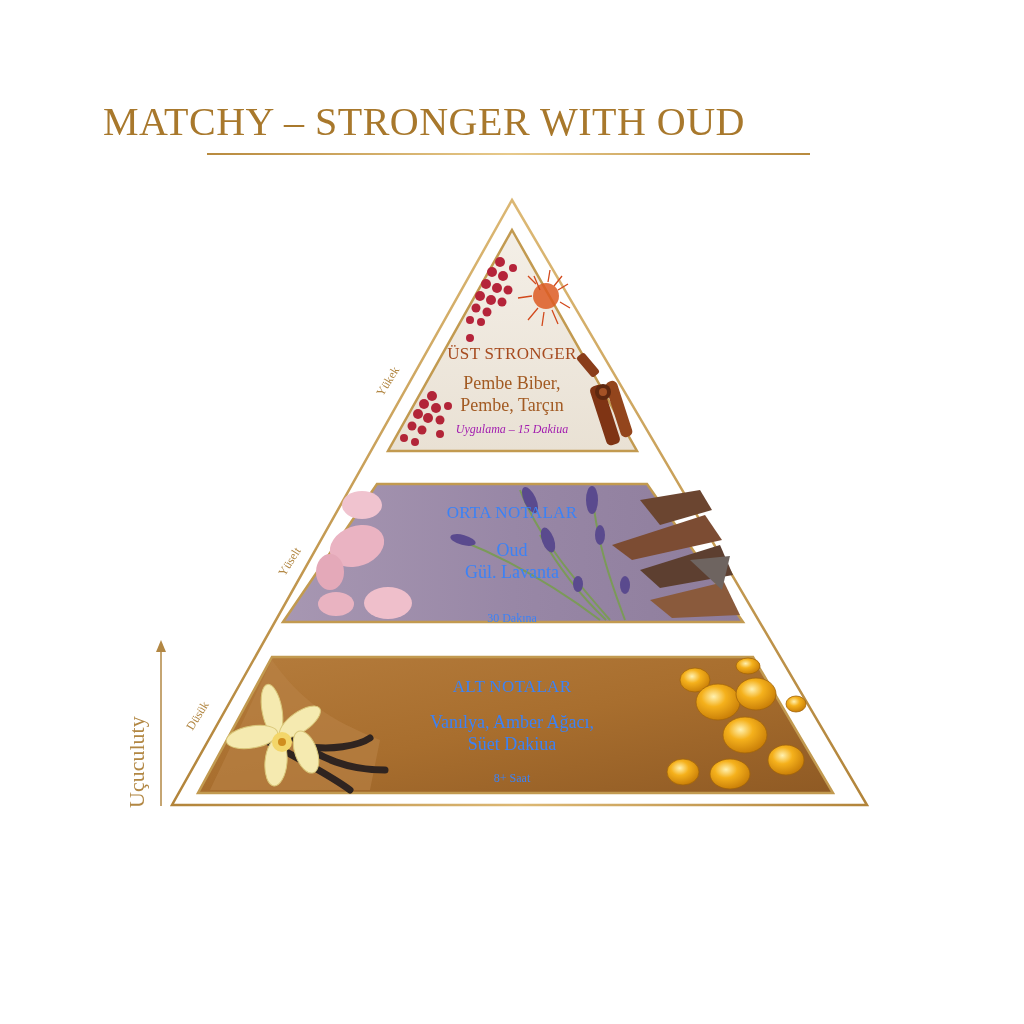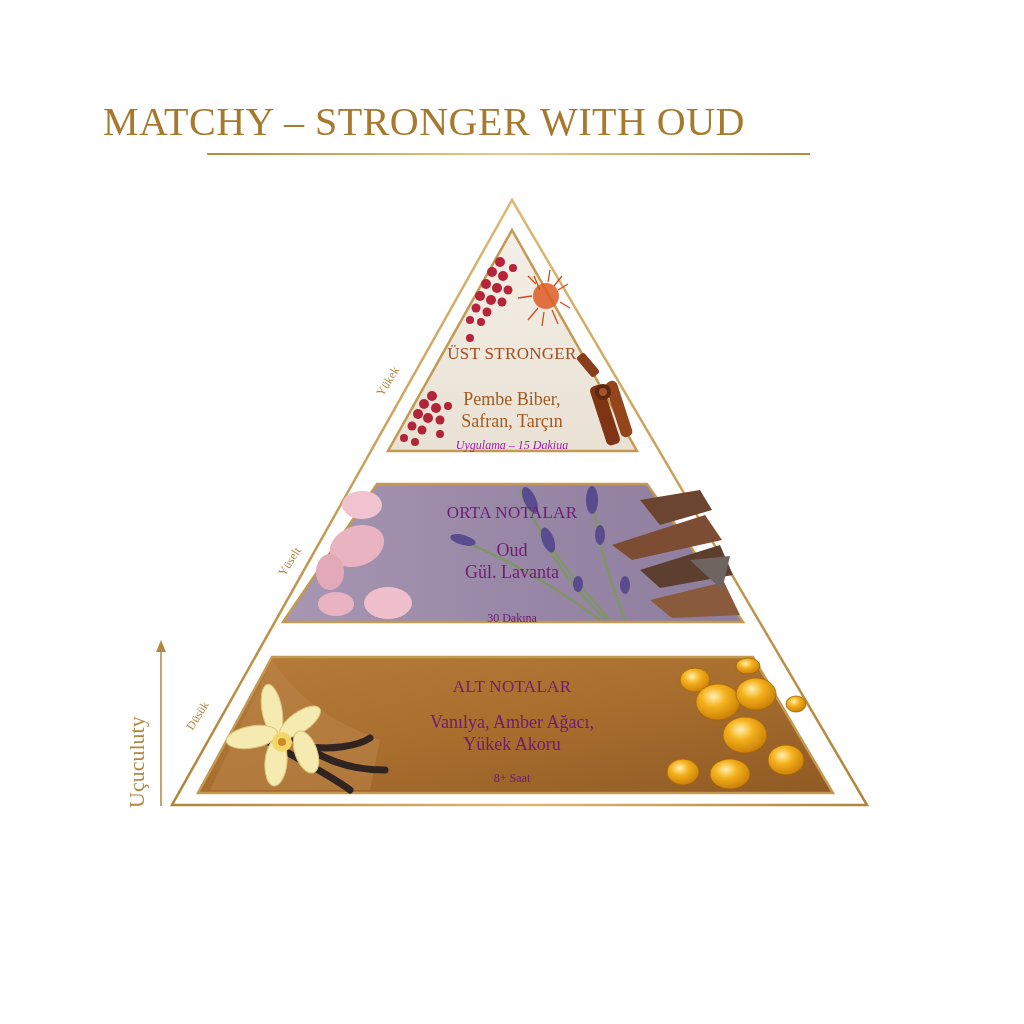--- a/index.html
+++ b/index.html
@@ -12,21 +12,21 @@
   .title-rule { position:absolute; left:207px; top:153px; width:603px; height:2px;
     background:linear-gradient(90deg,#b88a3e,#e7c98a 50%,#b88a3e); }
   svg.pyr { position:absolute; left:0; top:0; }
   .tier-text { position:absolute; text-align:center; font-family:"Liberation Serif", serif; }
   .tier-head { font-size:17px; letter-spacing:0.3px; }
   .tier-notes { font-size:18px; line-height:22px; margin-top:10px; }
   .tier-time { font-size:12px; margin-top:8px; }
   .top-t { color:#a25a22; }
   .top-t .tier-head { font-size:17px; color:#a64a1e; }
   .top-t .tier-time { color:#a21caf;font-style:italic; }
-  .mid-t, .bot-t { color:#701a75; }
+  .mid-t, .bot-t { color:#3b82f6; }
   .side-label { position:absolute; font-family:"Liberation Serif", serif; color:#b28743; font-size:12px; transform-origin:left bottom; }
   .axis-label { position:absolute; font-family:"Liberation Serif", serif; color:#b28743; font-size:22px;
     transform:rotate(-90deg); transform-origin:left top; }
 </style>
 </head>
 <body>
 
 <div class="title">MATCHY – STRONGER WITH OUD</div>
 <div class="title-rule"></div>
 
@@ -191,36 +191,36 @@
 </svg>
 
 <div class="axis-label" style="left:124px; top:808px;">Uçuculuty</div>
 
 <div class="side-label" style="left:386px; top:384px; transform:rotate(-58deg);">Yükek</div>
 <div class="side-label" style="left:288px; top:564px; transform:rotate(-58deg);">Yüselt</div>
 <div class="side-label" style="left:196px; top:718px; transform:rotate(-58deg);">Düsük</div>
 
 <div class="tier-text top-t" style="left:412px; top:344px; width:200px;">
   <div class="tier-head">ÜST STRONGER</div>
-  <div class="tier-notes" style="margin-top:24px;text-align:center;">
+  <div class="tier-notes" style="margin-top:8px;text-align:center;">
     <div>Pembe Biber,</div>
-    <div>Safran, Tarçın</div>
+    <div>Pembe, Tarçın</div>
   </div>
   <div class="tier-time" style="margin-top:6px;">Uygulama – 15 Dakiua</div>
 </div>
 
 <div class="tier-text mid-t" style="left:412px; top:503px; width:200px;">
   <div class="tier-head">ORTA NOTALAR</div>
   <div class="tier-notes" style="margin-top:16px;">
     <div>Oud</div>
     <div>Gül. Lavanta</div>
   </div>
   <div class="tier-time" style="margin-top:28px;">30 Dakına</div>
 </div>
 
 <div class="tier-text bot-t" style="left:392px; top:677px; width:240px;">
   <div class="tier-head">ALT NOTALAR</div>
   <div class="tier-notes" style="margin-top:14px;">
     <div>Vanılya, Amber Ağacı,</div>
-    <div>Yükek Akoru</div>
+    <div>Süet Dakiua</div>
   </div>
   <div class="tier-time" style="margin-top:16px;">8+ Saat</div>
 </div>
 
 </body></html>

